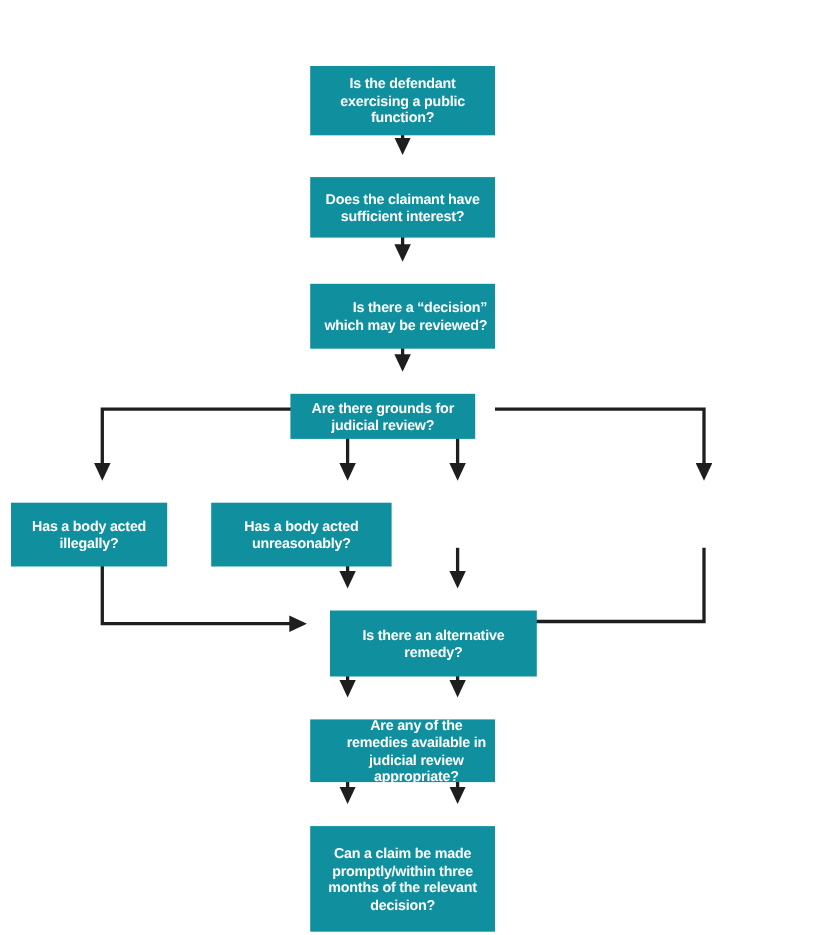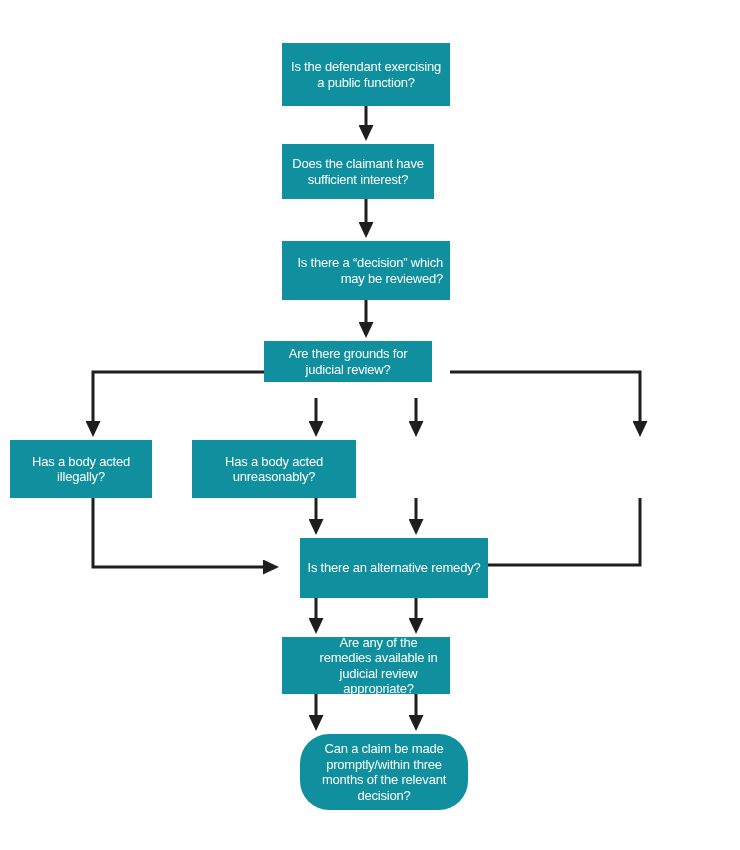--- a/index.html
+++ b/index.html
@@ -24,40 +24,41 @@
     width: 740px; height: 850px;
   }
   .node {
     position: absolute;
     background: var(--node-fill);
     color: var(--node-text);
     display: flex;
     align-items: center;
     justify-content: center;
     text-align: center;
-    font-weight: normal;
+    font-weight: bold;
     font-size: 13px;
     line-height: 15.5px;
     letter-spacing: -0.2px;
     padding: 3px 7px;
+    margin-top: 17px;
   }
   
   .n0  { left: 282px; top: 43px;  width: 168px; height: 63px; }
-  .n1  { left: 282px; top: 144px; width: 152px; height: 55px; }
+  .n1  { left: 282px; top: 144px; width: 168px; height: 55px; }
   .n2  { left: 282px; top: 241px; width: 168px; height: 59px; text-align: right; }
   .n3  { left: 264px; top: 341px; width: 168px; height: 41px; }
   
   .n4  { left: 10px;  top: 440px; width: 142px; height: 58px; }
   .n5  { left: 192px; top: 440px; width: 164px; height: 58px; }
   .n6  { left: 373px; top: 440px; width: 168px; height: 58px; }
   .n7  { left: 553px; top: 440px; width: 169px; height: 58px; }
   
   .n8  { left: 300px; top: 538px; width: 188px; height: 60px; }
   .n9  { left: 282px; top: 637px; width: 168px; height: 57px; padding-left: 32px; }
-  .n10 { left: 300px; top: 734px; width: 168px; height: 76px; border-radius: 29px; }
+  .n10 { left: 282px; top: 734px; width: 168px; height: 96px; }
 </style>
 </head>
 <body>
 
 <div class="canvas">
 
   <svg class="arrows" viewBox="0 0 740 850" xmlns="http://www.w3.org/2000/svg" aria-hidden="true">
     <defs>
       <marker id="ah" markerUnits="userSpaceOnUse" markerWidth="17" markerHeight="15" viewBox="0 0 17 15" refX="3" refY="7.5" orient="auto">
         <path d="M0,0 L16,7.5 L0,15 Z" fill="#1e1e1e"></path>

